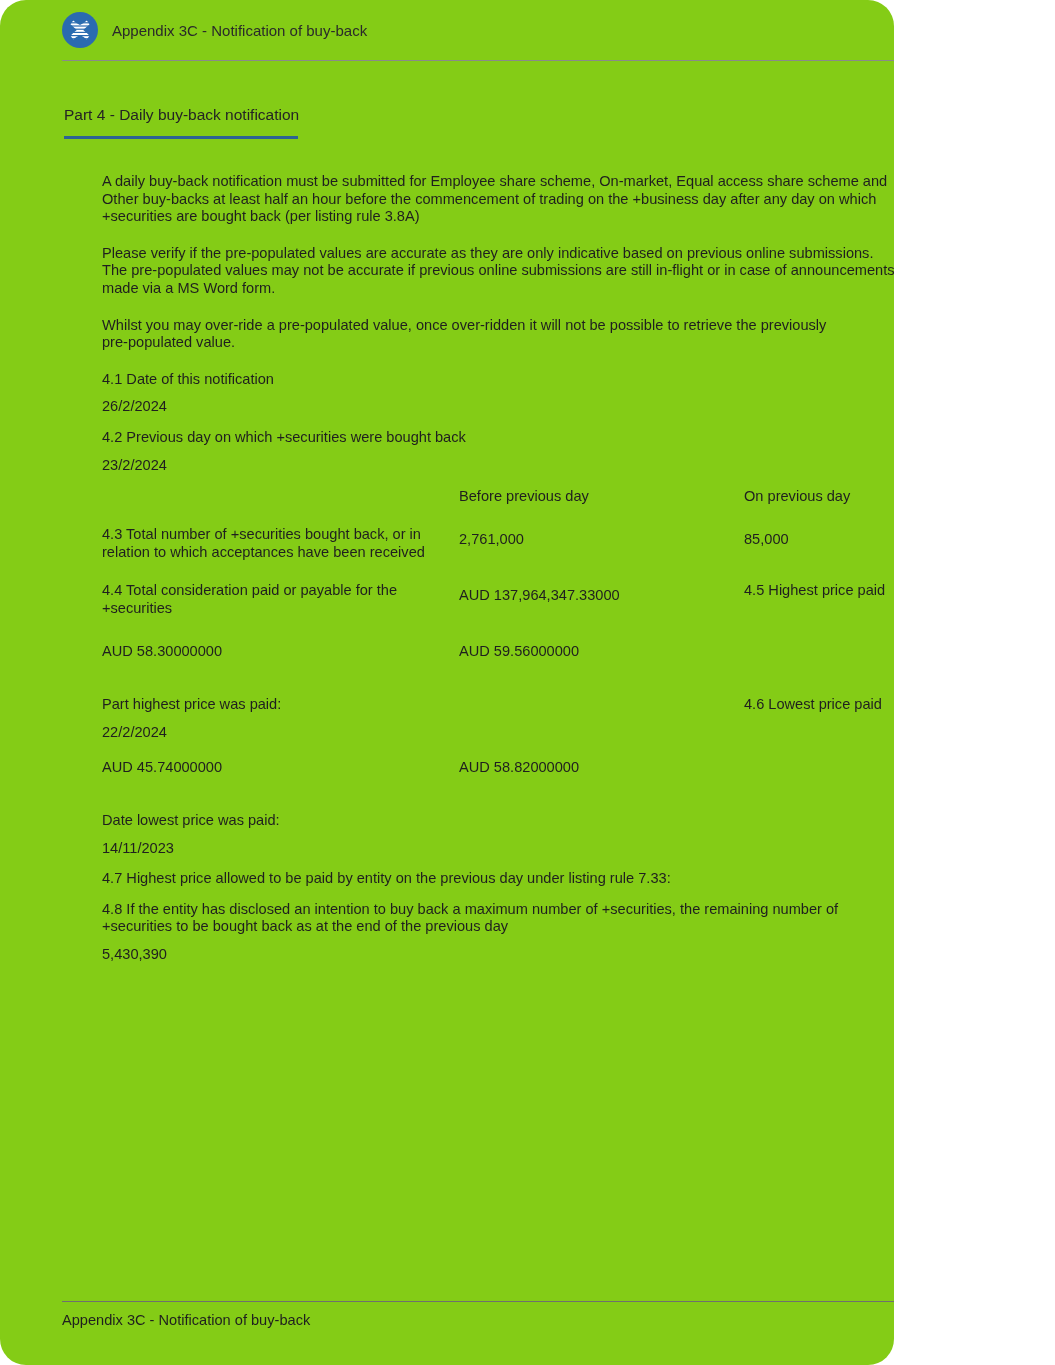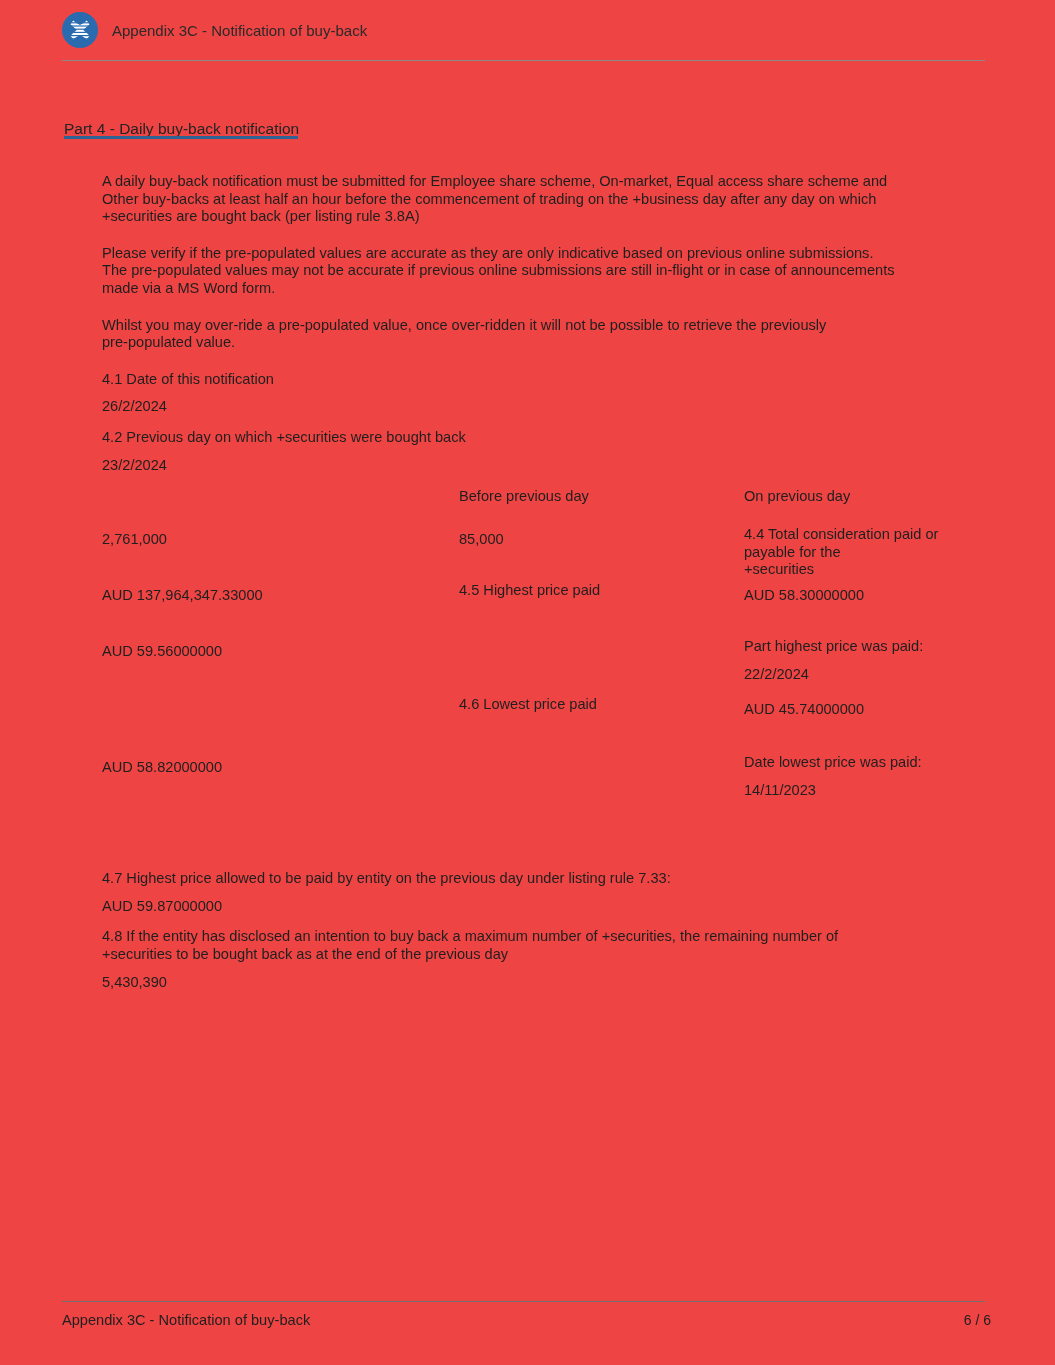--- a/index.html
+++ b/index.html
@@ -1,28 +1,28 @@
 <!DOCTYPE html>
 <html><head>
 <meta charset="utf-8">
 <style>
   * { margin:0; padding:0; box-sizing:border-box; }
   html,body { background:#ffffff; }
   .page {
-    position:relative; width:1055px; height:1365px; background:#ef4444;
-    font-family:"Liberation Sans", sans-serif; color:#1f1f1f; overflow:hidden;
+    position:relative; width:894px; height:1365px; background:#84cc16;
+    font-family:"Liberation Sans", sans-serif; color:#1f1f1f; overflow:hidden;border-radius:26px;
   }
   
   .hdr { position:absolute; left:62px; top:12px; display:flex; align-items:center; gap:14px; }
   .logo { width:36px; height:36px; display:inline-block; line-height:0; }
   .hdr-title { font-size:15px; color:#2a2a2a; }
   .rule { position:absolute; left:62px; width:923px; height:1px; background:#8a8a8a; }
   .hdr-rule { top:60px; }
   
-  .part-heading { position:absolute; left:64px; top:120px; font-size:15.5px; font-weight:400; color:#242424; }
+  .part-heading { position:absolute; left:64px; top:106px; font-size:15.5px; font-weight:400; color:#242424; }
   .part-underline { position:absolute; left:64px; top:136px; width:234px; height:3px; }
   
   .content { position:absolute; left:102px; top:173px; width:851px; font-size:14.6px; line-height:17.6px; }
   .prewrap { white-space:pre-line; }
   .para { margin-bottom:19px; }
   .field { margin-bottom:13px; }
   .f-label { margin-bottom:10px; }
   .f-value { }
   
   .grid { display:grid; grid-template-columns:357px 285px auto; margin-top:14px; }
@@ -90,20 +90,22 @@
       <div class="f-label">4.2 Previous day on which +securities were bought back</div>
       <div class="f-value">23/2/2024</div>
     </div>
 
     <div class="grid">
 
       <div class="cell r-hdr"></div>
       <div class="cell r-hdr">Before previous day</div>
       <div class="cell r-hdr">On previous day</div>
 
+      <div class="cell r-43 prewrap">4.3 Total number of +securities bought back, or in
+relation to which acceptances have been received</div>
       <div class="cell r-43 vtop5">2,761,000</div>
       <div class="cell r-43 vtop5">85,000</div>
 
       <div class="cell r-44 prewrap">4.4 Total consideration paid or payable for the
 +securities</div>
       <div class="cell r-44 vtop5">AUD 137,964,347.33000</div>
 
       <div class="cell r-45">4.5 Highest price paid</div>
       <div class="cell r-45 vtop5">AUD 58.30000000</div>
       <div class="cell r-45 vtop5">AUD 59.56000000</div>
@@ -123,21 +125,20 @@
       <div class="cell r-46d">
         <div class="date-label">Date lowest price was paid:</div>
         <div>14/11/2023</div>
       </div>
       <div class="cell r-46d"></div>
 
     </div>
 
     <div class="field" style="margin-left:-0px;">
       <div class="f-label">4.7 Highest price allowed to be paid by entity on the previous day under listing rule 7.33:</div>
-      <div class="f-value">AUD 59.87000000</div>
     </div>
 
     <div class="field">
       <div class="f-label prewrap">4.8 If the entity has disclosed an intention to buy back a maximum number of +securities, the remaining number of
 +securities to be bought back as at the end of the previous day</div>
       <div class="f-value">5,430,390</div>
     </div>
 
   </div>
 

